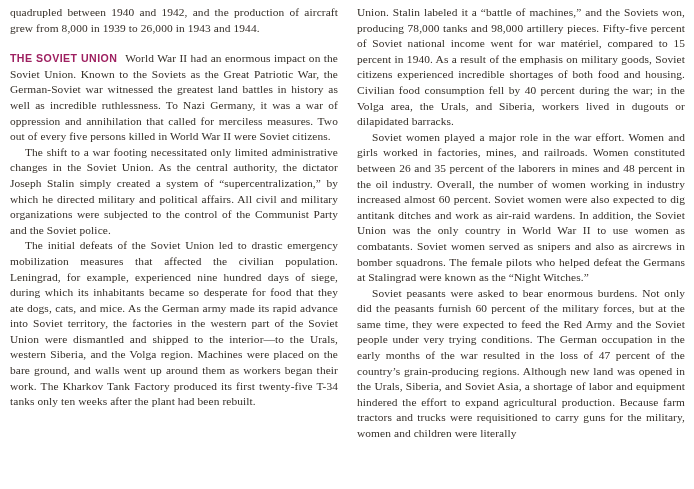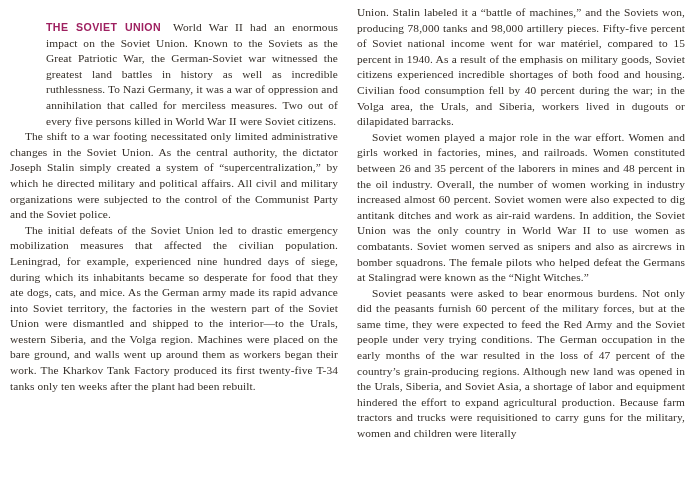--- a/index.html
+++ b/index.html
@@ -28,36 +28,36 @@
     font-size: 11.4px;
     line-height: 15.6px;
     text-align: justify;
     letter-spacing: 0.1px;
   }
   .para.indented {
     text-indent: 15px;
   }
   .para.section-start {
     margin-top: 15px;
-    margin-left: 36px;
   }
   .run-in-heading {
     font-family: "Liberation Sans", sans-serif;
     font-weight: 700;
     font-size: 10.6px;
     letter-spacing: 0.4px;
     color: #9e2060;
     margin-right: 5px;
   }
 </style>
 </head>
 <body>
 
 <div class="page">
   <div class="column">
+    <p class="para">quadrupled between 1940 and 1942, and the production of aircraft grew from 8,000 in 1939 to 26,000 in 1943 and 1944.</p>
     <p class="para section-start"><span class="run-in-heading">THE SOVIET UNION</span> <span>World War II had an enormous impact on the Soviet Union. Known to the Soviets as the Great Patriotic War, the German-Soviet war witnessed the greatest land battles in history as well as incredible ruthlessness. To Nazi Germany, it was a war of oppression and annihilation that called for merciless measures. Two out of every five persons killed in World War II were Soviet citizens.</span></p>
     <p class="para indented">The shift to a war footing necessitated only limited administrative changes in the Soviet Union. As the central authority, the dictator Joseph Stalin simply created a system of “supercentralization,” by which he directed military and political affairs. All civil and military organizations were subjected to the control of the Communist Party and the Soviet police.</p>
     <p class="para indented">The initial defeats of the Soviet Union led to drastic emergency mobilization measures that affected the civilian population. Leningrad, for example, experienced nine hundred days of siege, during which its inhabitants became so desperate for food that they ate dogs, cats, and mice. As the German army made its rapid advance into Soviet territory, the factories in the western part of the Soviet Union were dismantled and shipped to the interior—to the Urals, western Siberia, and the Volga region. Machines were placed on the bare ground, and walls went up around them as workers began their work. The Kharkov Tank Factory produced its first twenty-five T-34 tanks only ten weeks after the plant had been rebuilt.</p>
   </div>
   <div class="column">
     <p class="para">Union. Stalin labeled it a “battle of machines,” and the Soviets won, producing 78,000 tanks and 98,000 artillery pieces. Fifty-five percent of Soviet national income went for war matériel, compared to 15 percent in 1940. As a result of the emphasis on military goods, Soviet citizens experienced incredible shortages of both food and housing. Civilian food consumption fell by 40 percent during the war; in the Volga area, the Urals, and Siberia, workers lived in dugouts or dilapidated barracks.</p>
     <p class="para indented">Soviet women played a major role in the war effort. Women and girls worked in factories, mines, and railroads. Women constituted between 26 and 35 percent of the laborers in mines and 48 percent in the oil industry. Overall, the number of women working in industry increased almost 60 percent. Soviet women were also expected to dig antitank ditches and work as air-raid wardens. In addition, the Soviet Union was the only country in World War II to use women as combatants. Soviet women served as snipers and also as aircrews in bomber squadrons. The female pilots who helped defeat the Germans at Stalingrad were known as the “Night Witches.”</p>
     <p class="para indented">Soviet peasants were asked to bear enormous burdens. Not only did the peasants furnish 60 percent of the military forces, but at the same time, they were expected to feed the Red Army and the Soviet people under very trying conditions. The German occupation in the early months of the war resulted in the loss of 47 percent of the country’s grain-producing regions. Although new land was opened in the Urals, Siberia, and Soviet Asia, a shortage of labor and equipment hindered the effort to expand agricultural production. Because farm tractors and trucks were requisitioned to carry guns for the military, women and children were literally</p>
   </div>
 </div>

